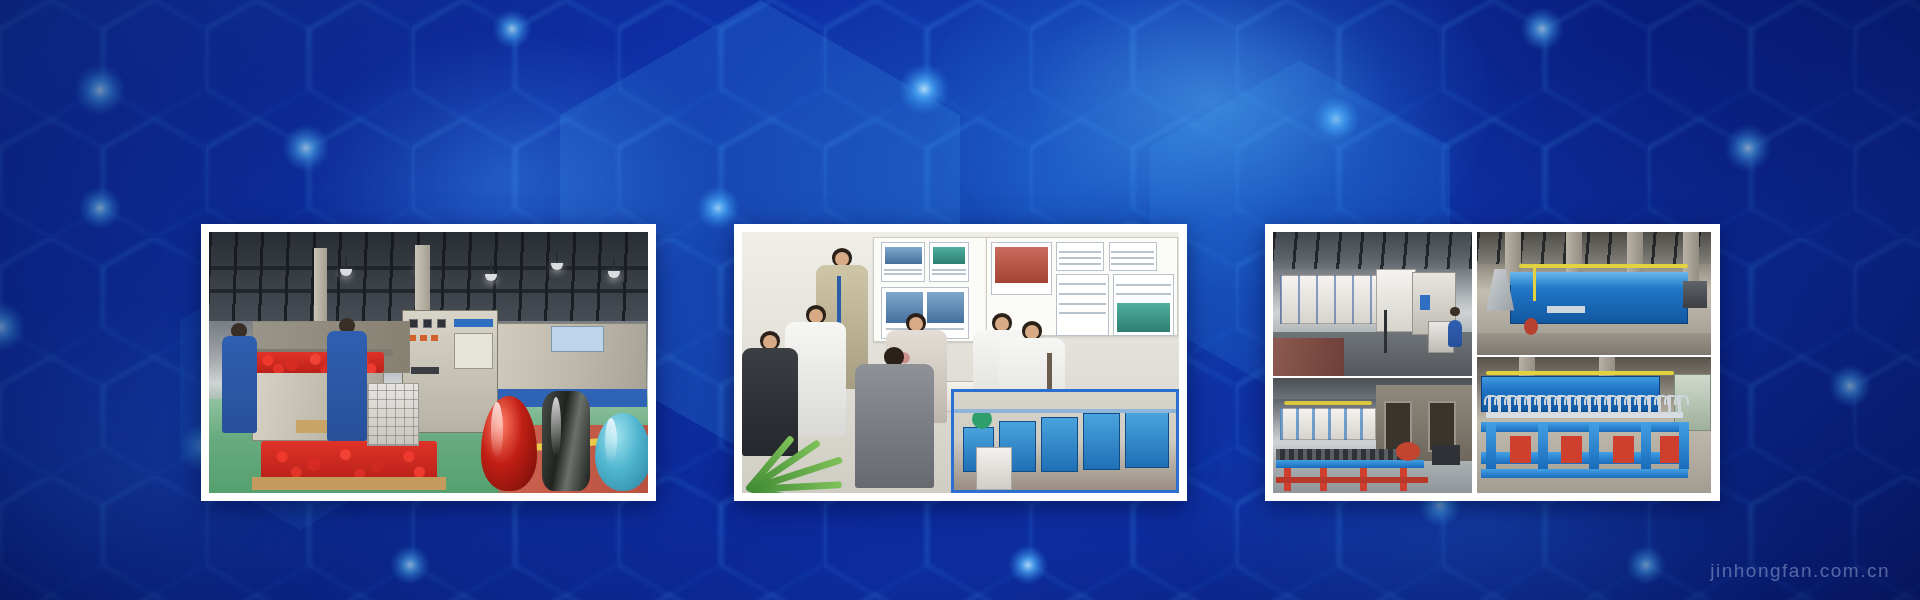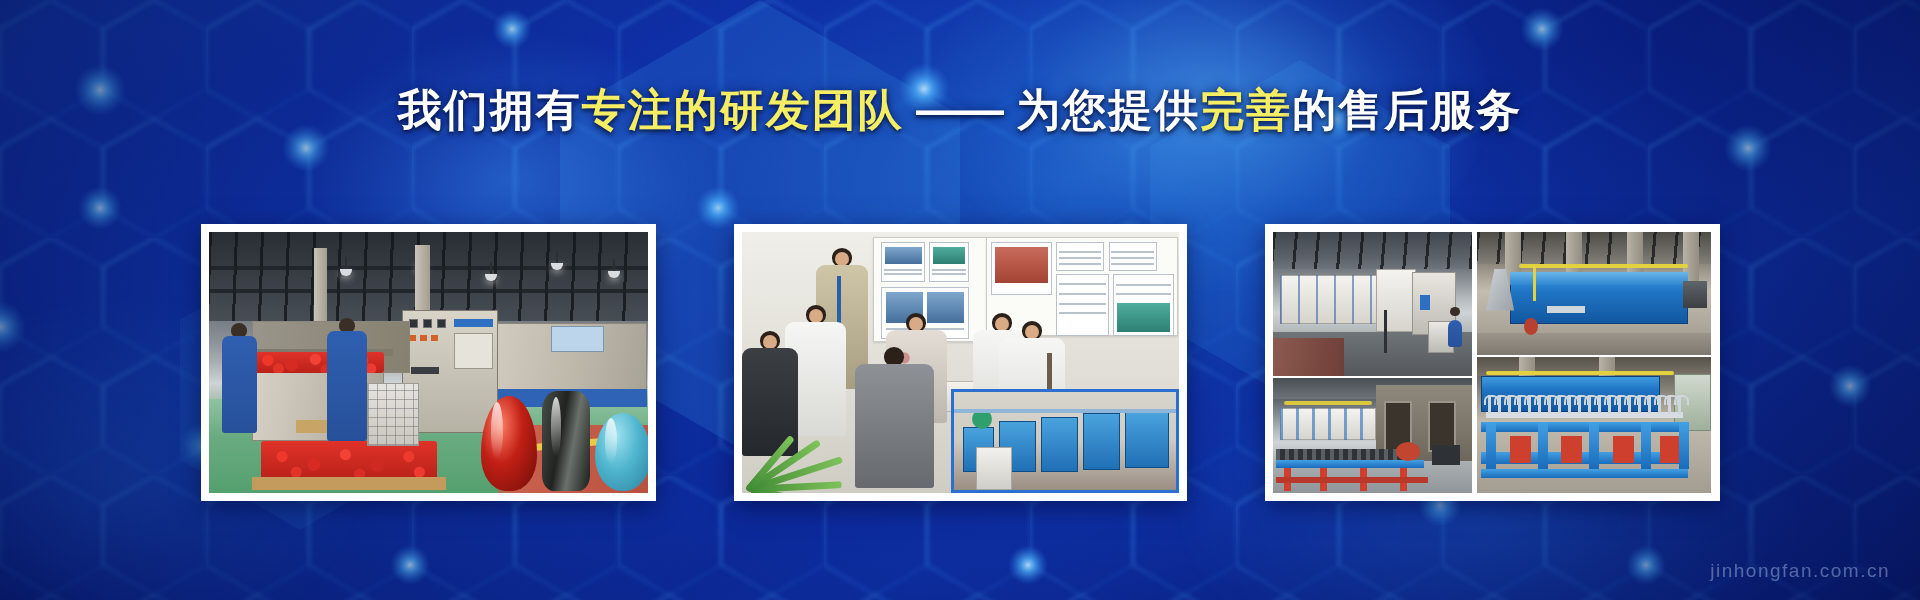--- a/index.html
+++ b/index.html
@@ -334,21 +334,20 @@
       </g>
     </svg>
   </div>
 
   <div class="glow g1"></div>
   <div class="glow g2"></div>
   <div class="glow g3"></div>
   <div class="glow g4"></div>
   <div class="vignette"></div>
 
-  <h1 id="headline"><span class="t-white">我们拥有</span><span class="t-yellow">专注的研发团队</span><span class="t-dash"> —— </span><span class="t-white">为您提供</span><span class="t-yellow">完善</span><span class="t-white">的售后服务</span></h1>
 
   <div id="panels">
 
     <div class="panel p1">
       <div class="shot">
         <div class="fac-bg"></div>
         <div class="roof"></div>
         <div class="abs roof-beam" style="left:0;top:13%;width:100%;"></div>
         <div class="abs roof-beam" style="left:0;top:22%;width:100%;"></div>
         <div class="lamp" style="left:30%;top:14%;"></div>

